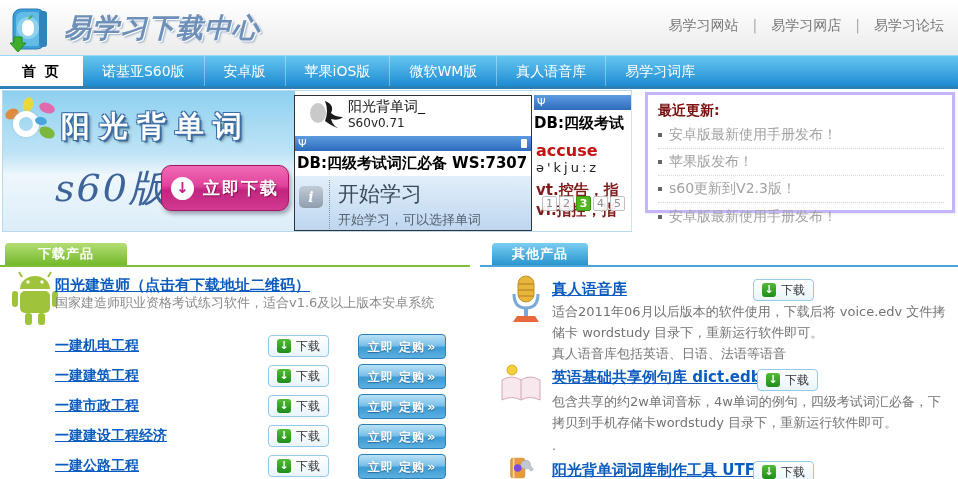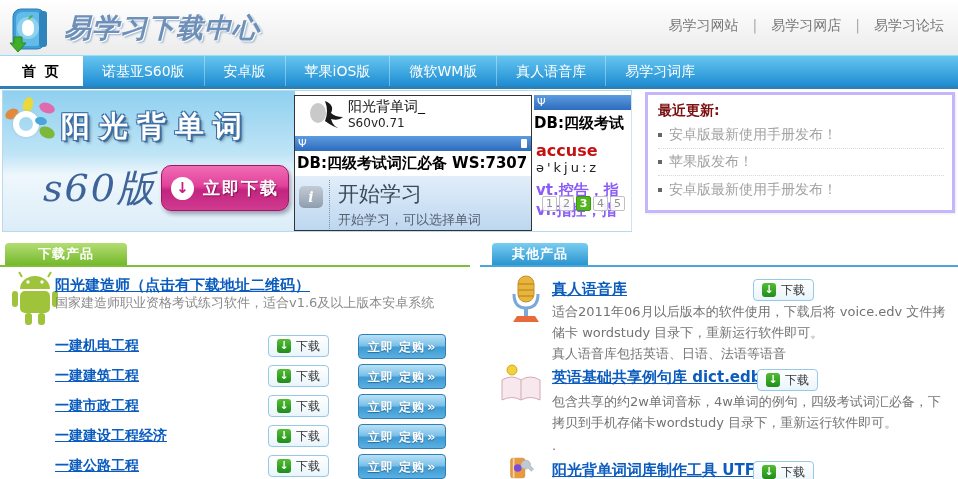--- a/index.html
+++ b/index.html
@@ -33,21 +33,21 @@
   
   .carousel { position:absolute; top:90px; left:2px; width:630px; height:142px;
               border:1px solid #b9d9ec; background:#fff; }
   .banner { position:absolute; left:0; top:0; width:292px; height:140px; overflow:hidden;
             background:linear-gradient(#8fd0ef 0%, #bfe4f6 45%, #eef7fc 60%, #dcedf8 100%); }
   .banner-flower { position:absolute; left:2px; top:6px; width:56px; height:52px; }
   .petal { position:absolute; border-radius:50%; }
   .banner-title { position:absolute; left:58px; top:16px; font-size:29px; font-weight:bold;
                   color:#fff; letter-spacing:9px; white-space:nowrap;
                   text-shadow:2px 2px 0 #3c6ea5, -1px -1px 0 #3c6ea5, 1px -1px 0 #3c6ea5, -1px 1px 0 #3c6ea5, 3px 3px 3px rgba(0,0,0,.35); }
-  .banner-s60 { position:absolute; left:40px; top:72px; font-size:38px; font-style:italic;
+  .banner-s60 { position:absolute; left:52px; top:72px; font-size:38px; font-style:italic;
                 font-family:"DejaVu Serif", serif; color:#3d6398; letter-spacing:2px; }
   .pink-btn { position:absolute; left:158px; top:74px; width:128px; height:46px;
               border-radius:10px; border:1px solid #a31563; cursor:pointer;
               background:linear-gradient(#f06cb5 0%, #e1429b 45%, #c2247f 55%, #d13b90 100%);
               box-shadow:2px 3px 4px rgba(60,60,90,.45); display:flex; align-items:center;
               justify-content:center; gap:9px; }
   .pink-btn-circle { width:23px; height:23px; border-radius:50%; background:#fff;
                      color:#c12180; font-size:15px; font-weight:bold; text-align:center;
                      line-height:23px; }
   .pink-btn-label { color:#fff; font-size:17px; font-weight:bold; letter-spacing:2px;
@@ -79,21 +79,21 @@
   .s1-menu-desc { font-size:13px; color:#55606e; margin-top:3px; }
 
   
   .shot2 { position:absolute; left:531px; top:4px; width:98px; height:136px;
            background:#fff; overflow:hidden; border-right:1px solid #cfe4f1; }
   .s2-status { height:15px; background:linear-gradient(#5d9ce0, #2d6bbd); position:relative; }
   .s2-db { height:26px; line-height:26px; font-weight:bold; font-size:15px; color:#000;
            white-space:nowrap; overflow:hidden; }
   .s2-word { font-size:16px; font-weight:bold; color:#c41111; margin:5px 0 0 2px; }
   .s2-phon { font-size:13px; color:#222; letter-spacing:3px; margin-left:2px; }
-  .s2-def { font-size:15px; font-weight:bold; color:#8b5cf6; margin:6px 0 0 2px;
+  .s2-def { font-size:15px; font-weight:bold; color:#7f1d1d; margin:6px 0 0 2px;
             white-space:nowrap; overflow:hidden; }
   .pager { position:absolute; left:8px; top:101px; display:flex; gap:2px; }
   .page-dot { width:15px; height:15px; background:rgba(255,255,255,.9); border:1px solid #c0c0c0;
               border-radius:2px; font-size:11px; color:#909090; text-align:center;
               line-height:13px; cursor:pointer; }
   .page-dot.active { background:#52b61e; border-color:#3d9510; color:#fff; font-weight:bold; }
 
   
   .updates { position:absolute; left:645px; top:92px; width:310px; height:121px;
              border:3px solid #c4b5fd; background:#fff; box-shadow:1px 1px 2px rgba(0,0,0,.08); }
@@ -248,20 +248,24 @@
       <li class="upd-item">
           <span class="bullet"></span>
           <span>安卓版最新使用手册发布！</span>
         </li>
       <li class="upd-item">
           <span class="bullet"></span>
           <span>苹果版发布！</span>
         </li>
       <li class="upd-item">
           <span class="bullet"></span>
+          <span>s60更新到V2.3版！</span>
+        </li>
+      <li class="upd-item">
+          <span class="bullet"></span>
           <span>安卓版最新使用手册发布！</span>
         </li>
     </ul>
   </div>
 
   <div class="tab-green">下载产品</div>
   <div class="rule-green"></div>
   <div class="tab-blue">其他产品</div>
   <div class="rule-blue"></div>
 

